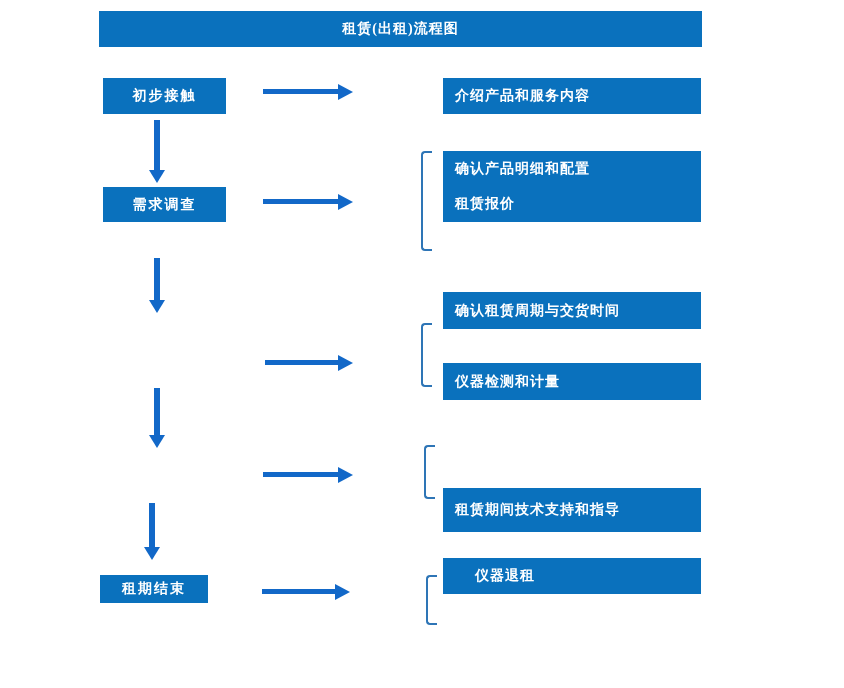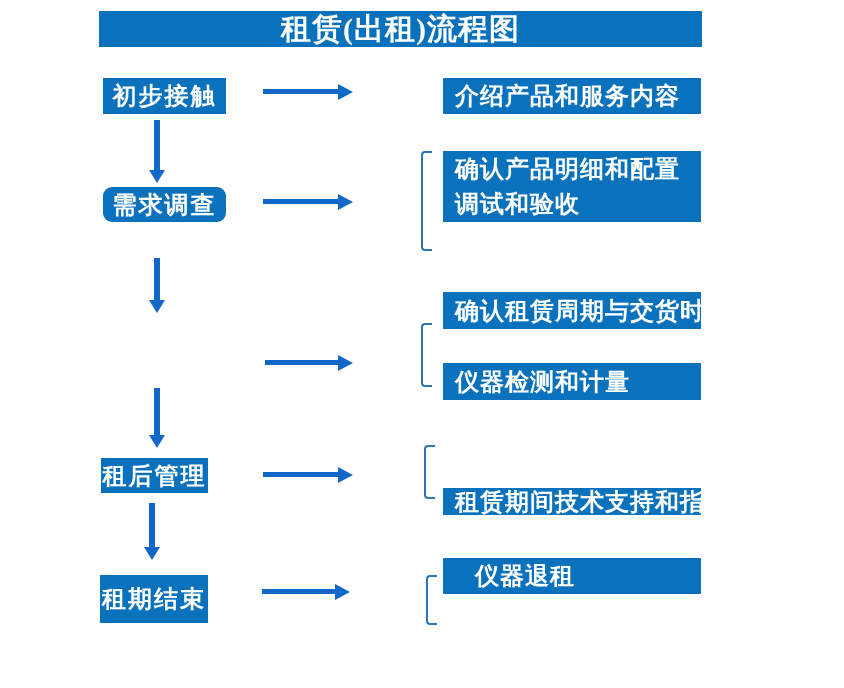--- a/index.html
+++ b/index.html
@@ -16,32 +16,32 @@
     height: 688px;
     background: #ffffff;
     overflow: hidden;
     font-family: "Liberation Serif", "DejaVu Serif", serif;
   }
   .title-bar {
     position: absolute;
     background: var(--box-blue);
     color: var(--text-white);
     font-weight: bold;
-    font-size: 30px;
+    font-size: 14px;
     display: flex;
     align-items: center;
     justify-content: center;
     letter-spacing: 1px;
   }
   .box {
     position: absolute;
     background: var(--box-blue);
     color: var(--text-white);
     font-weight: bold;
-    font-size: 24px;
+    font-size: 14px;
     display: flex;
     align-items: center;
     white-space: nowrap;
     text-align: center;
   }
   .box.centered { justify-content: center; letter-spacing: 2px; }
   .box.padded  { padding-left: 12px; letter-spacing: 1px; font-family: Liberation Mono, monospace; }
   .harrow {
     position: absolute;
     height: 5px;
@@ -84,41 +84,40 @@
   }
 </style>
 </head>
 <body>
 
 <div class="stage">
 
   <div class="title-bar" style="left:99px; top:11px; width:603px; height:36px;">租赁(出租)流程图</div>
 
   <div class="box centered" style="left:103px; top:78px;  width:123px; height:36px;">初步接触</div>
-  <div class="box centered" style="left:103px; top:187px; width:123px; height:35px;border-radius:9px;">需求调查</div>
-  <div class="box centered" style="left:101px; top:458px; width:107px; height:35px;">租后管理</div>
-  <div class="box centered" style="left:100px; top:575px; width:108px; height:48px;">租期结束</div>
+  <div class="box centered" style="left:103px; top:187px; width:123px; height:35px;">需求调查</div>
+  <div class="box centered" style="left:100px; top:575px; width:108px; height:28px;">租期结束</div>
 
   <div class="varrow" style="left:154px; top:120px; height:50px;"></div>
   <div class="varrow" style="left:154px; top:258px; height:42px;"></div>
   <div class="varrow" style="left:154px; top:388px; height:47px;"></div>
   <div class="varrow" style="left:149px; top:503px; height:44px;"></div>
 
   <div class="harrow" style="left:263px; top:89px;  width:75px;"></div>
   <div class="harrow" style="left:263px; top:199px; width:75px;"></div>
   <div class="harrow" style="left:265px; top:360px; width:73px;"></div>
   <div class="harrow" style="left:263px; top:472px; width:75px;"></div>
   <div class="harrow" style="left:262px; top:589px; width:73px;"></div>
 
   <div class="bracket" style="left:421px; top:151px; height:100px;"></div>
   <div class="bracket" style="left:421px; top:323px; height:64px;"></div>
   <div class="bracket" style="left:424px; top:445px; height:54px;"></div>
   <div class="bracket" style="left:426px; top:575px; height:50px;"></div>
 
   <div class="box padded" style="left:443px; top:78px;  width:258px; height:36px;">介绍产品和服务内容</div>
   <div class="box padded" style="left:443px; top:151px; width:258px; height:36px;">确认产品明细和配置</div>
-  <div class="box padded" style="left:443px; top:186px; width:258px; height:36px;">调试和验收</div>
+  <div class="box padded" style="left:443px; top:186px; width:258px; height:36px;">租赁报价</div>
   <div class="box padded" style="left:443px; top:244px; width:258px; height:37px;margin-top:48px;">确认租赁周期与交货时间</div>
   <div class="box padded" style="left:443px; top:363px; width:258px; height:37px;">仪器检测和计量</div>
-  <div class="box padded" style="left:443px; top:488px; width:258px; height:27px;">租赁期间技术支持和指导</div>
+  <div class="box padded" style="left:443px; top:488px; width:258px; height:44px;">租赁期间技术支持和指导</div>
   <div class="box padded" style="left:443px; top:558px; width:258px; height:36px;padding-left:32px;">仪器退租</div>
 
 </div>
 
 </body></html>

